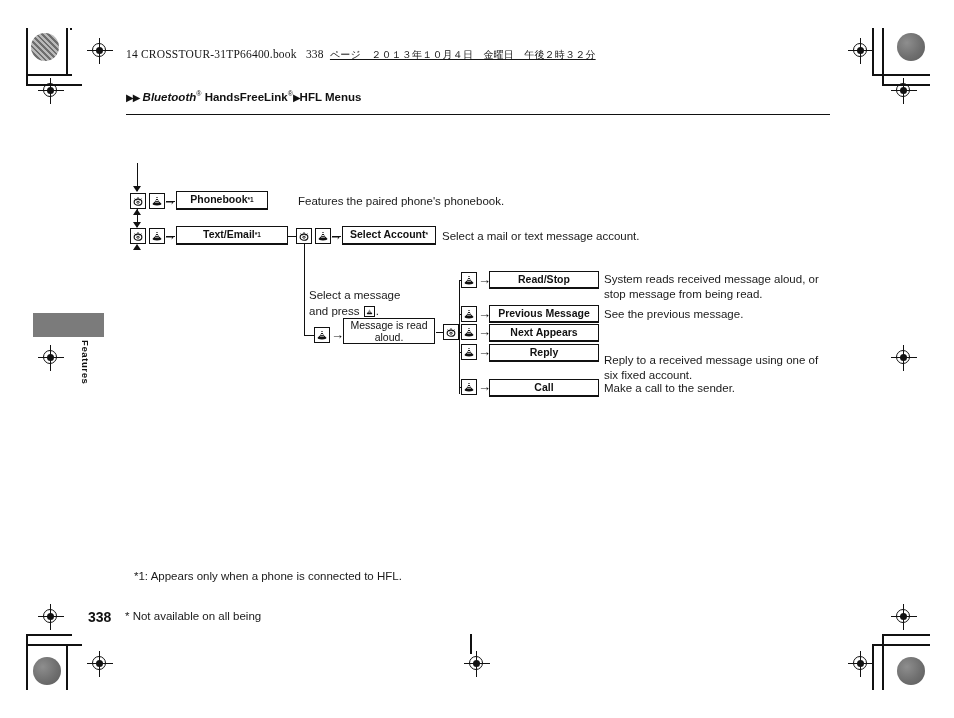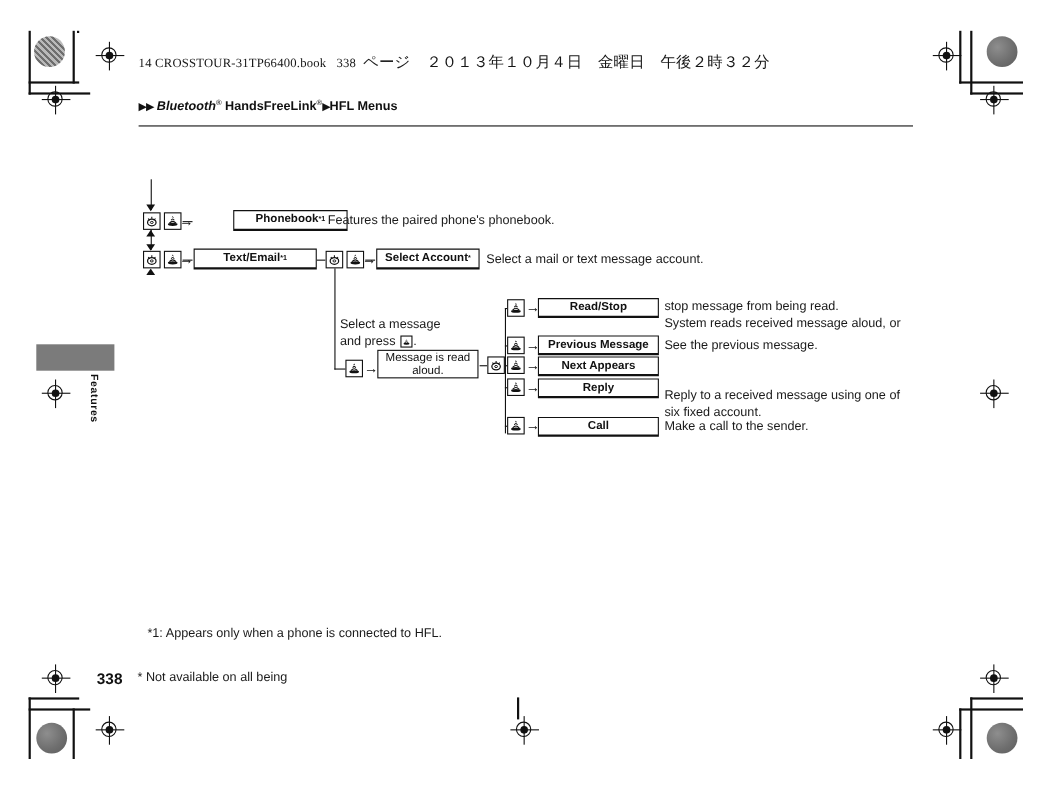--- a/index.html
+++ b/index.html
@@ -27,21 +27,21 @@
 
   .corner{position:absolute;}
   .corner i{position:absolute;background:#111;}
 
   
   .filehdr{
     position:absolute;left:126px;top:48px;
     font-family:"Liberation Serif","DejaVu Serif",serif;
     font-size:11.5px;letter-spacing:.2px;color:#151515;white-space:nowrap;
   }
-  .filehdr .jp{font-family:"DejaVu Sans",sans-serif;font-size:14px;}
+  .filehdr .jp{font-family:"DejaVu Sans",sans-serif;font-size:10px;text-decoration:underline;}
 
   .breadcrumb{
     position:absolute;left:126px;top:90px;
     font-size:11.5px;font-weight:700;color:#111;white-space:nowrap;
   }
   .breadcrumb .tri{font-size:10px;letter-spacing:-1px;}
   .breadcrumb .bt{font-style:italic;font-weight:700;margin-top:22px;}
   .breadcrumb sup{font-size:7px;vertical-align:super;font-weight:400;}
   .hrule{position:absolute;left:126px;top:114px;width:704px;height:1.4px;background:#111;}
 
@@ -211,21 +211,21 @@
     <svg viewBox="0 0 16 16" aria-hidden="true">
       <ellipse cx="8" cy="11.4" rx="5" ry="1.6" fill="#111"></ellipse>
       <path d="M4.6 10.2 Q8 6.4 11.4 10.2" fill="none" stroke="#111" stroke-width="1.2"></path>
       <path d="M6.4 7.2 Q8 4.4 9.6 7.2" fill="none" stroke="#111" stroke-width="1.1"></path>
       <path d="M7.2 4.2 Q8 2.8 8.8 4.2" fill="none" stroke="#111" stroke-width="1"></path>
     </svg>
   </div>
   <div class="ln lnh" style="left:166px;top:200.5px;width:9px;"></div>
   <div class="arrowrt" style="left:163px;top:194px;">→</div>
 
-  <div class="mbox" style="left:176px;top:191px;width:104px;height:19px;margin-left:36px;">
+  <div class="mbox" style="left:176px;top:191px;width:92px;height:19px;">
     <span>Phonebook</span>
       <sup>*1</sup>
   </div>
   <div class="desc" style="left:298px;top:194px;width:320px;">Features the paired phone's phonebook.</div>
 
   <div class="chip" style="left:130px;top:228px;">
     <svg viewBox="0 0 16 16" aria-hidden="true">
       <ellipse cx="8" cy="9.4" rx="4.4" ry="3.5" fill="none" stroke="#111" stroke-width="1.3"></ellipse>
       <ellipse cx="8" cy="9.4" rx="1.5" ry="1.1" fill="none" stroke="#111" stroke-width="1"></ellipse>
       <path d="M4.2 5.3 L6 7.2 M11.8 5.3 L10 7.2 M8 3.6 L8 5.6" stroke="#111" stroke-width="1.1" fill="none"></path>
@@ -321,22 +321,22 @@
         <path d="M4.6 10.2 Q8 6.4 11.4 10.2" fill="none" stroke="#111" stroke-width="1.2"></path>
         <path d="M6.4 7.2 Q8 4.4 9.6 7.2" fill="none" stroke="#111" stroke-width="1.1"></path>
         <path d="M7.2 4.2 Q8 2.8 8.8 4.2" fill="none" stroke="#111" stroke-width="1"></path>
       </svg>
   </div>
   <div class="arrowrt" style="left:478px;top:273px;">→</div>
   <div class="mbox" style="left:489px;top:271px;width:110px;height:18px;">
     <span>Read/Stop</span>
   </div>
   <div class="desc" style="left:604px;top:272px;width:250px;">
+    <div>System reads received message aloud, or</div>
     <div>stop message from being read.</div>
-    <div>System reads received message aloud, or</div>
   </div>
 
   <div class="ln lnh" style="left:459px;top:313.5px;width:7px;"></div>
   <div class="chip" style="left:461px;top:306px;">
     <svg viewBox="0 0 16 16" aria-hidden="true">
         <ellipse cx="8" cy="11.4" rx="5" ry="1.6" fill="#111"></ellipse>
         <path d="M4.6 10.2 Q8 6.4 11.4 10.2" fill="none" stroke="#111" stroke-width="1.2"></path>
         <path d="M6.4 7.2 Q8 4.4 9.6 7.2" fill="none" stroke="#111" stroke-width="1.1"></path>
         <path d="M7.2 4.2 Q8 2.8 8.8 4.2" fill="none" stroke="#111" stroke-width="1"></path>
       </svg>

